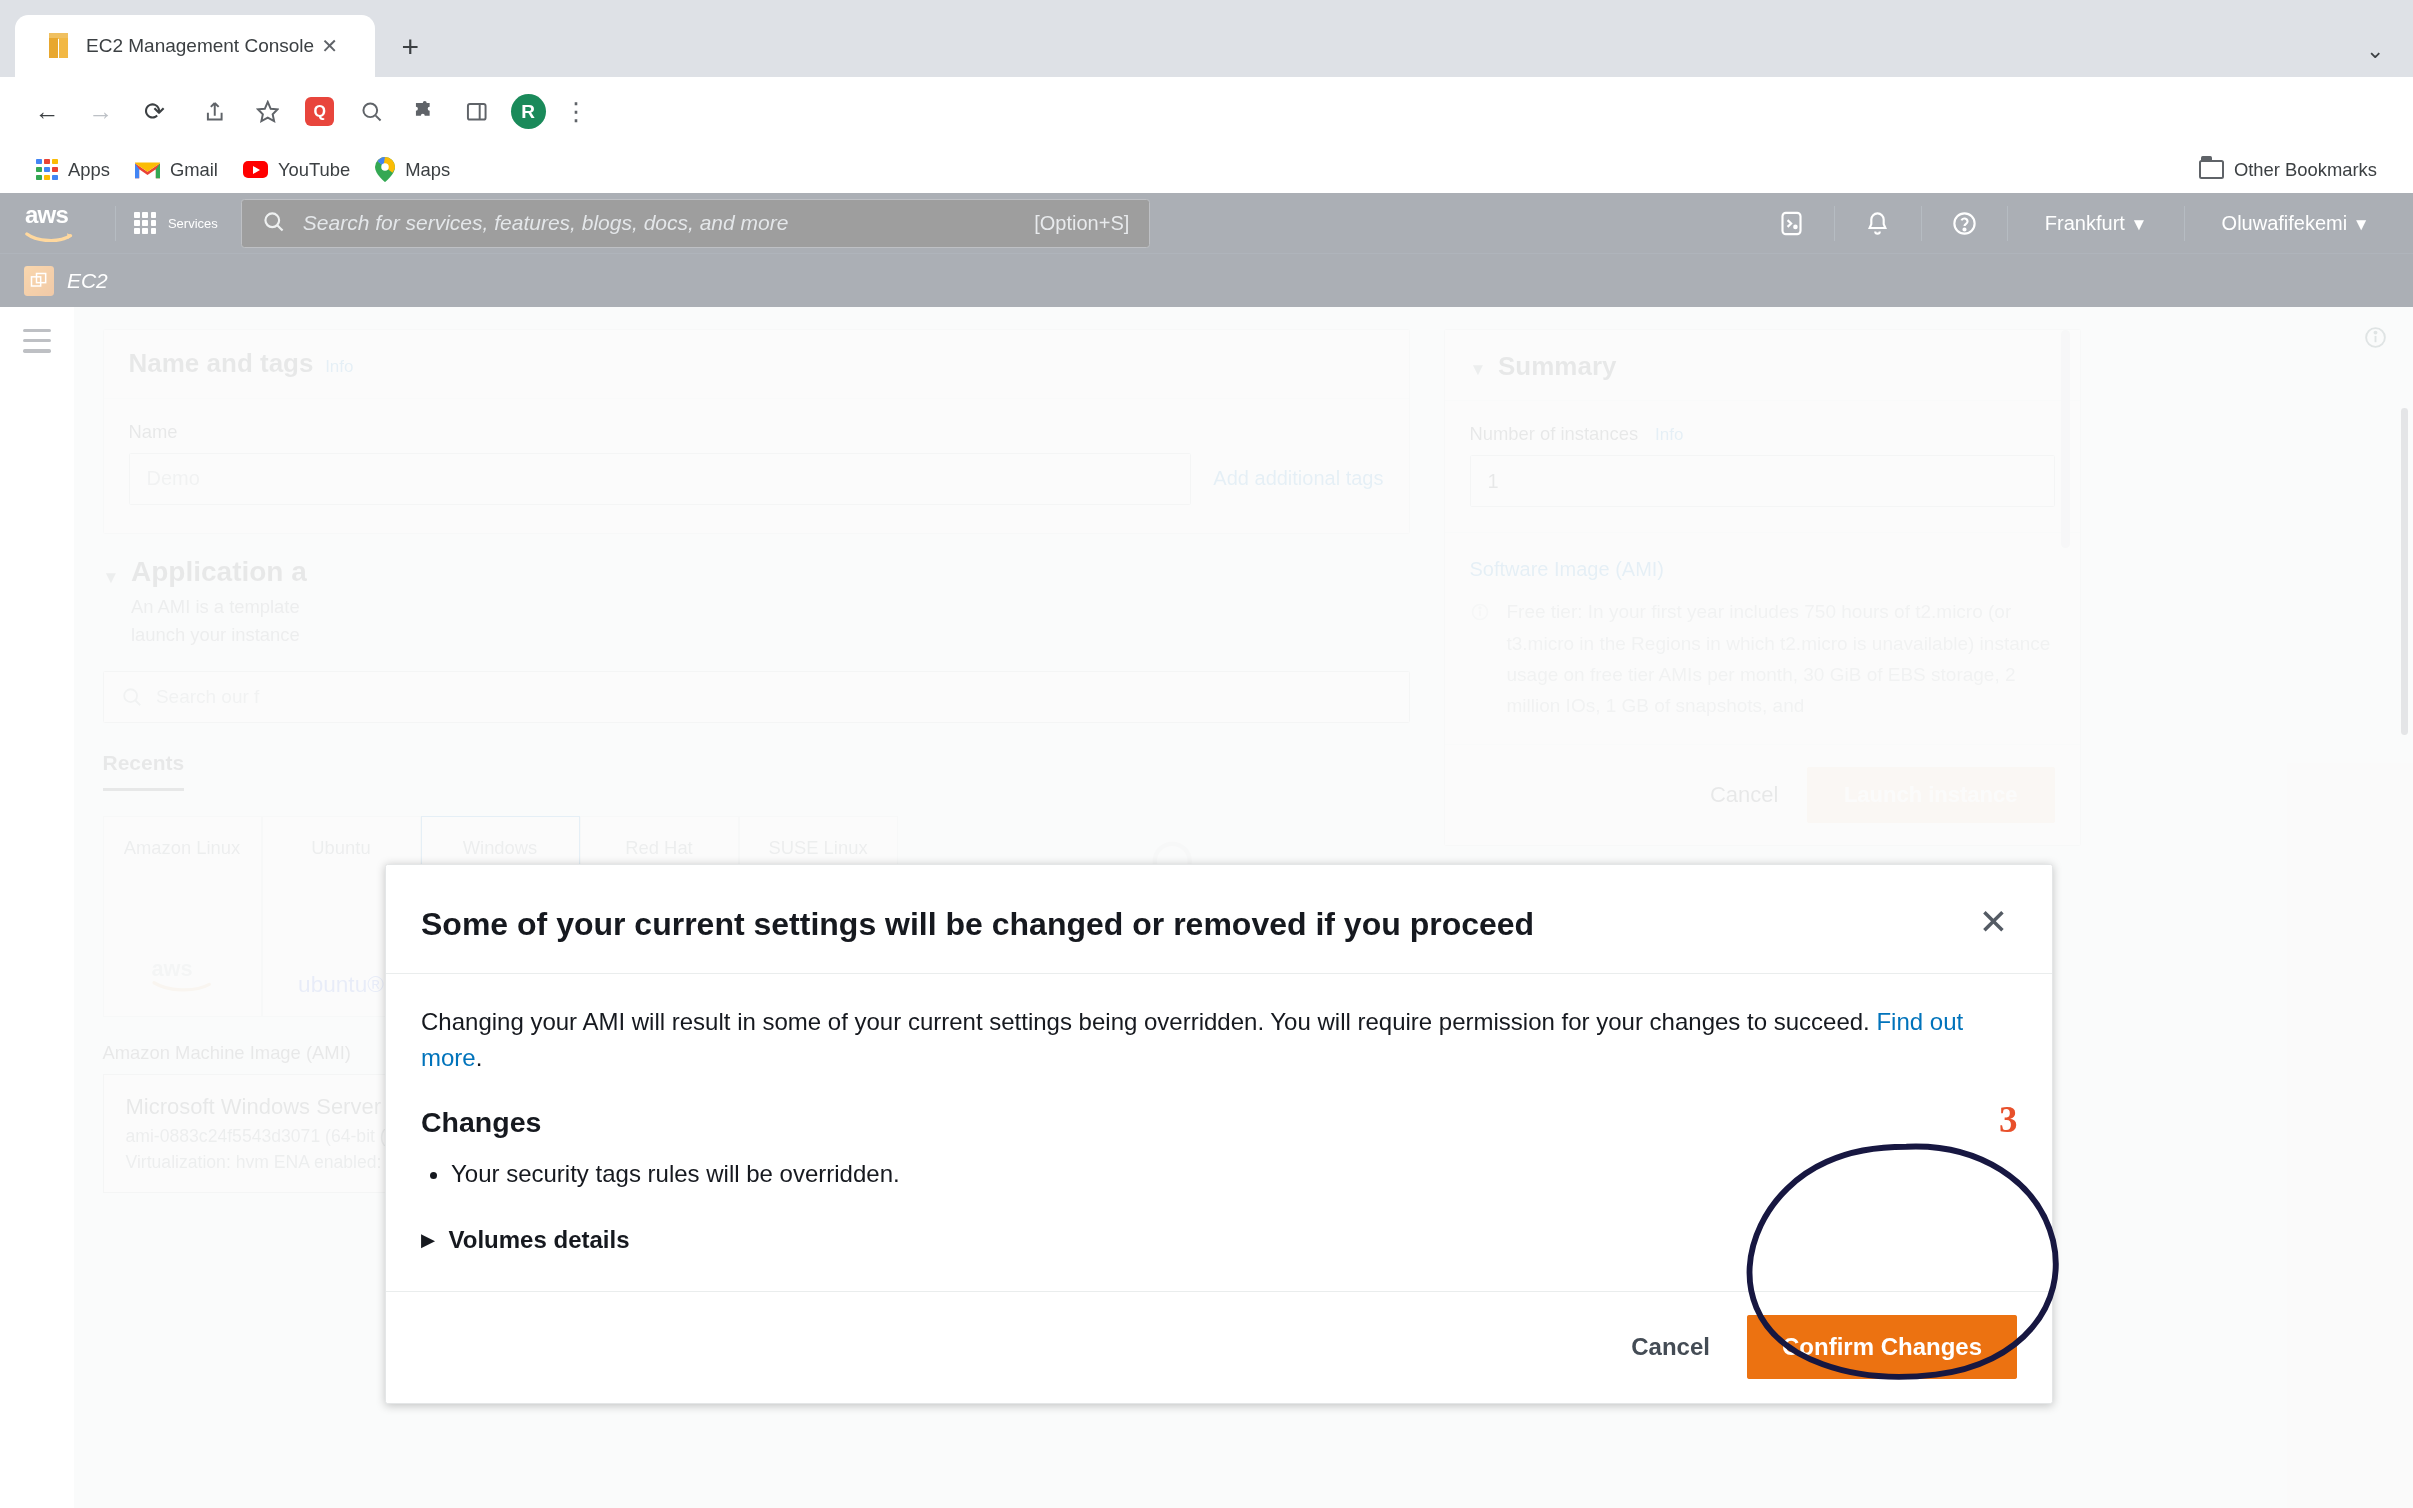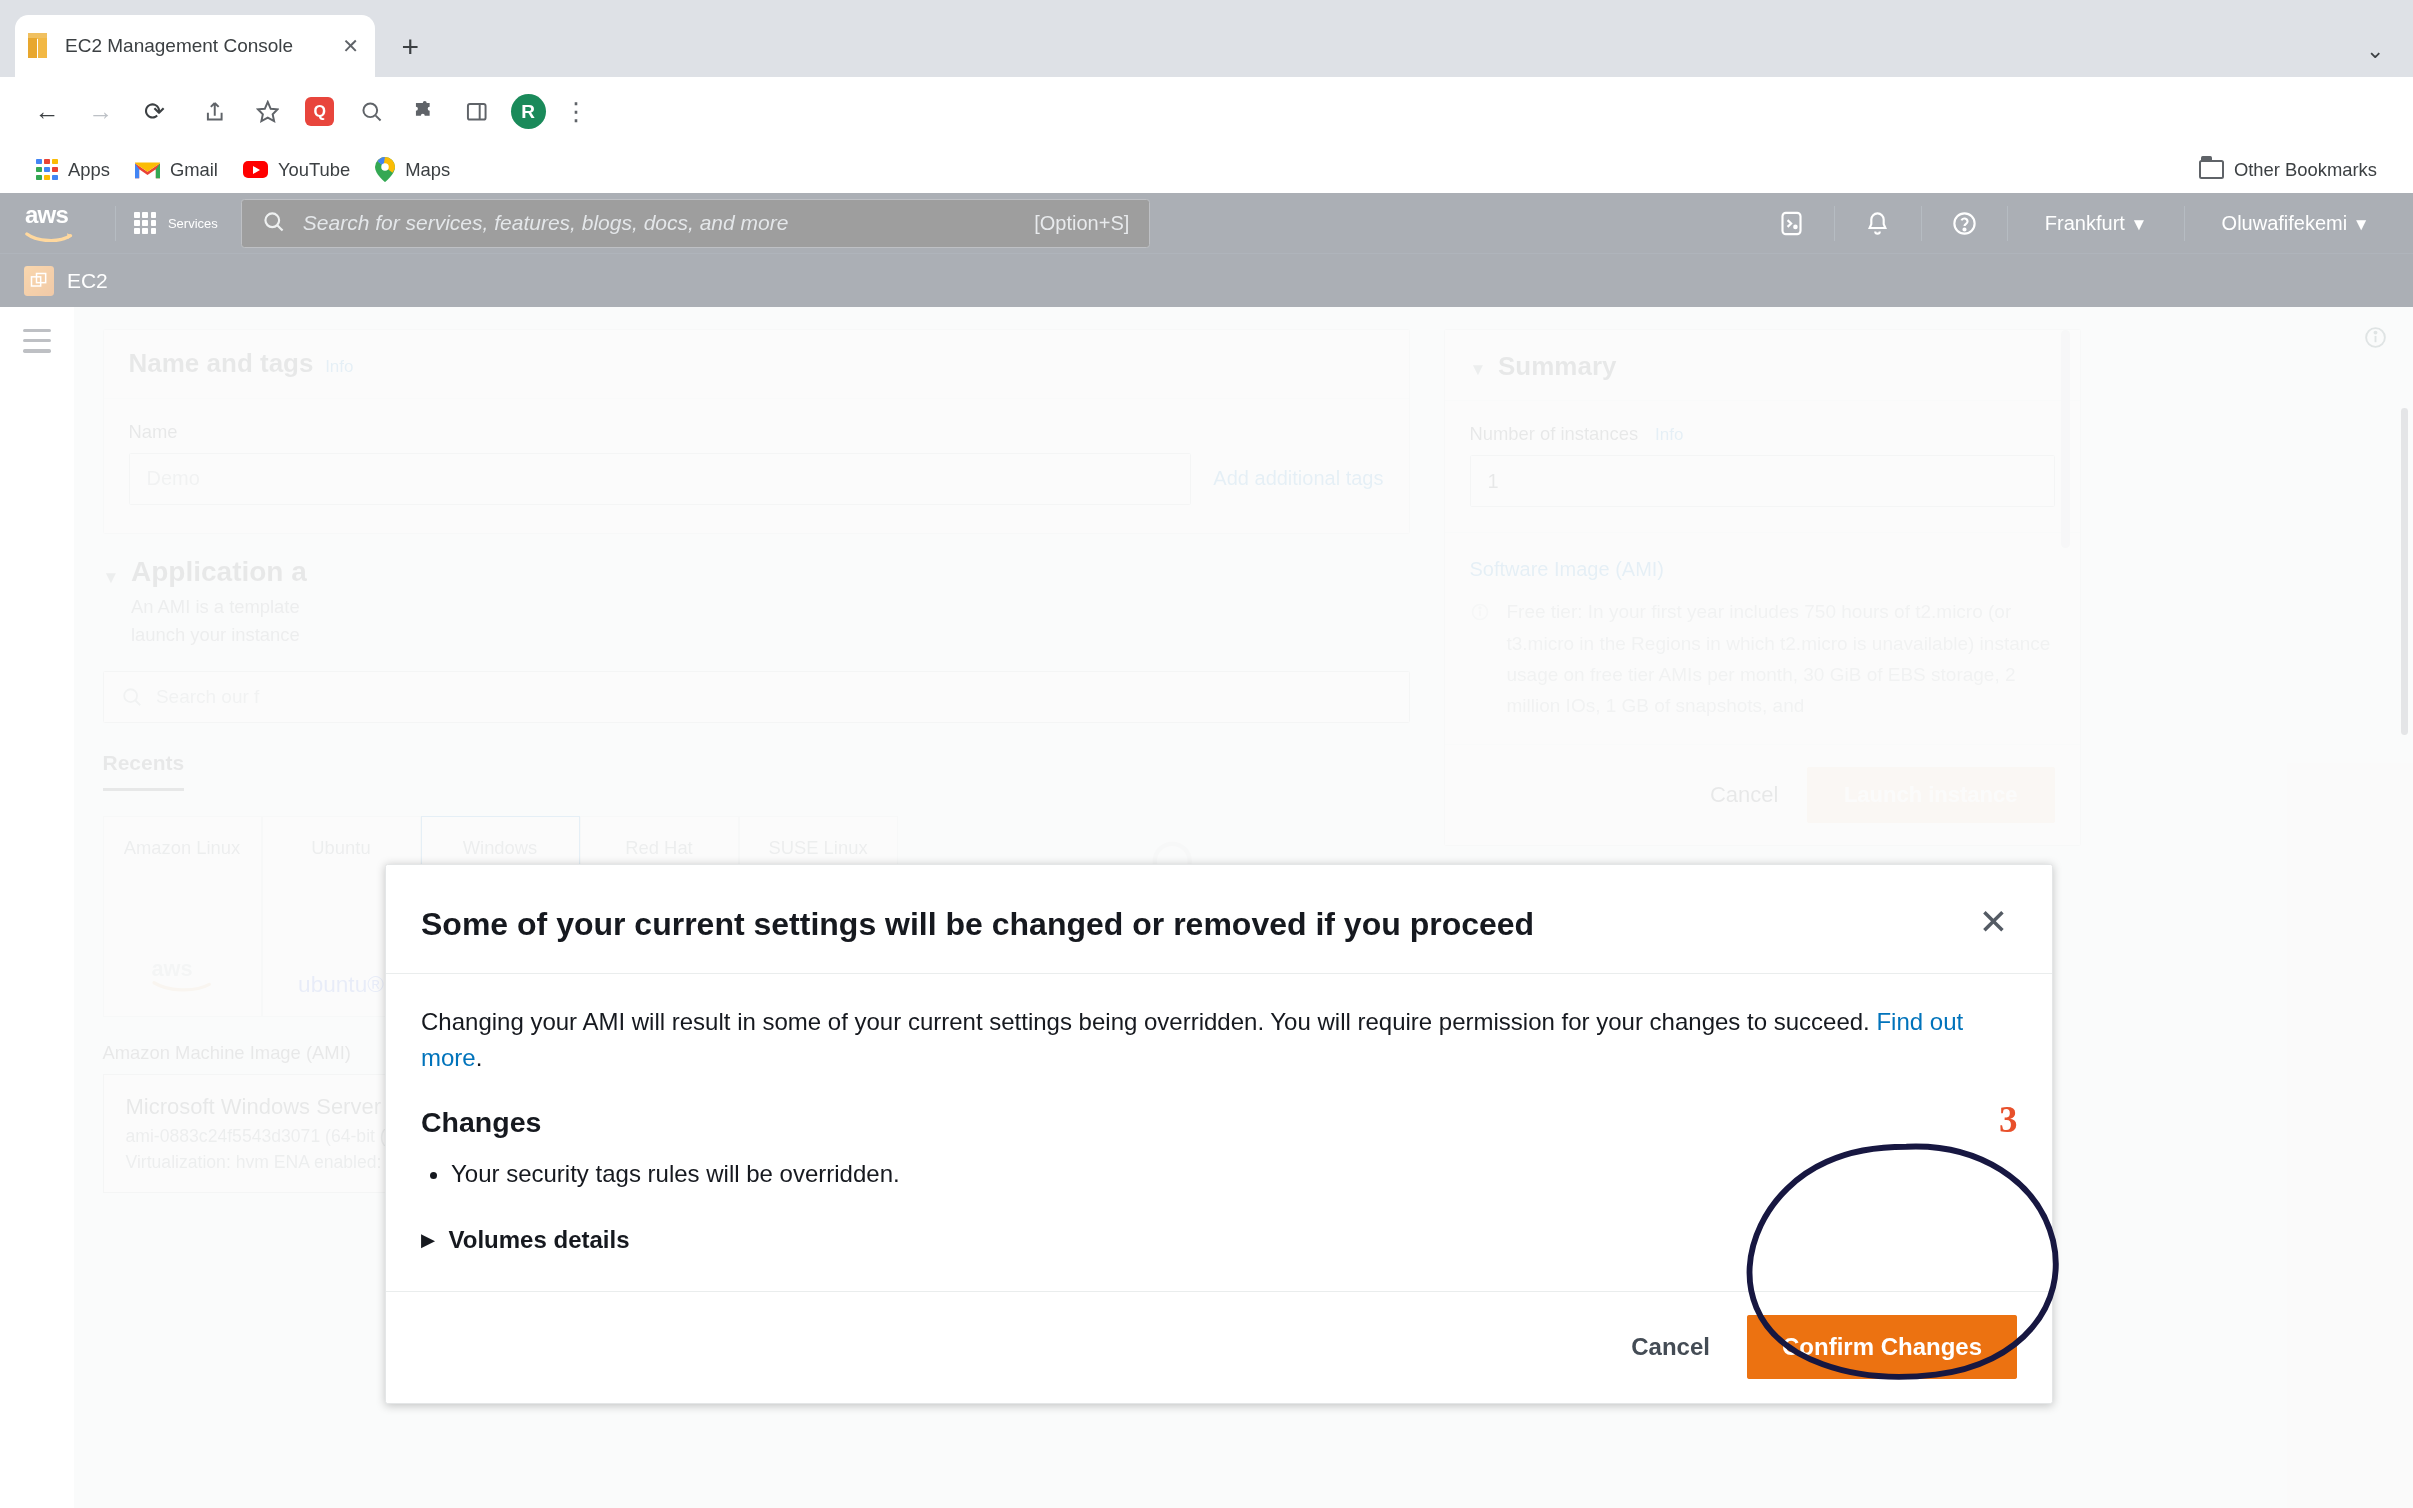--- a/index.html
+++ b/index.html
@@ -12,21 +12,21 @@
 
   
   .browser-chrome { width: 100%; background: #dee1e6; }
 
   .tab-strip { height: 77px; display: flex; align-items: flex-end; padding-left: 15px; }
   .tab {
     height: 62px; width: 360px;
     background: #ffffff;
     border-radius: 13.4px 13.4px 0 0;
     display: flex; align-items: center;
-    padding: 0 10px;
+    padding: 0 31px;
     position: relative;
   }
   .tab-favicon {
     width: 25px; height: 27px; flex: 0 0 25px; margin-right: 15px;
     position: relative;
   }
   .tab-favicon .box-top {
     position:absolute; left:3.4px; top:0; width:18.4px; height:6.7px;
     background:#f0c060; transform: skewX(0deg);
   }
@@ -111,20 +111,21 @@
   .aws-search .mag { margin-right:17px; }
   .aws-search .ph { font-size:21px; color:#b9c0c7; font-style: italic; flex:1; }
   .aws-search .kbd { font-size:20px; color:#c3c9cf; }
   .aws-nav-right { margin-left:auto; display:flex; align-items:center; }
   .nav-icon-btn { width:49px;height:49px; display:flex;align-items:center;justify-content:center; }
   .nav-text-btn { color:#fff; font-size:20px; padding: 0 18.4px; white-space:nowrap; }
 
   .aws-breadcrumb {
     height: 54px; background:#232f3e; display:flex; align-items:center; padding-left: 23.5px;
     border-top: 0.8px solid #2d3b4c;
+    font-style: italic;
   }
   .ec2-ic {
     width:30px;height:30px;border-radius:3.4px;margin-right:13.4px;
     background: linear-gradient(135deg,#f0962b,#d9731a);
     display:flex;align-items:center;justify-content:center;
   }
   .ec2-label { color:#fff; font-size:21px; }
 
   
   .page-bg { position:relative; height: 1202px; background:#f2f3f3; display:flex; }

